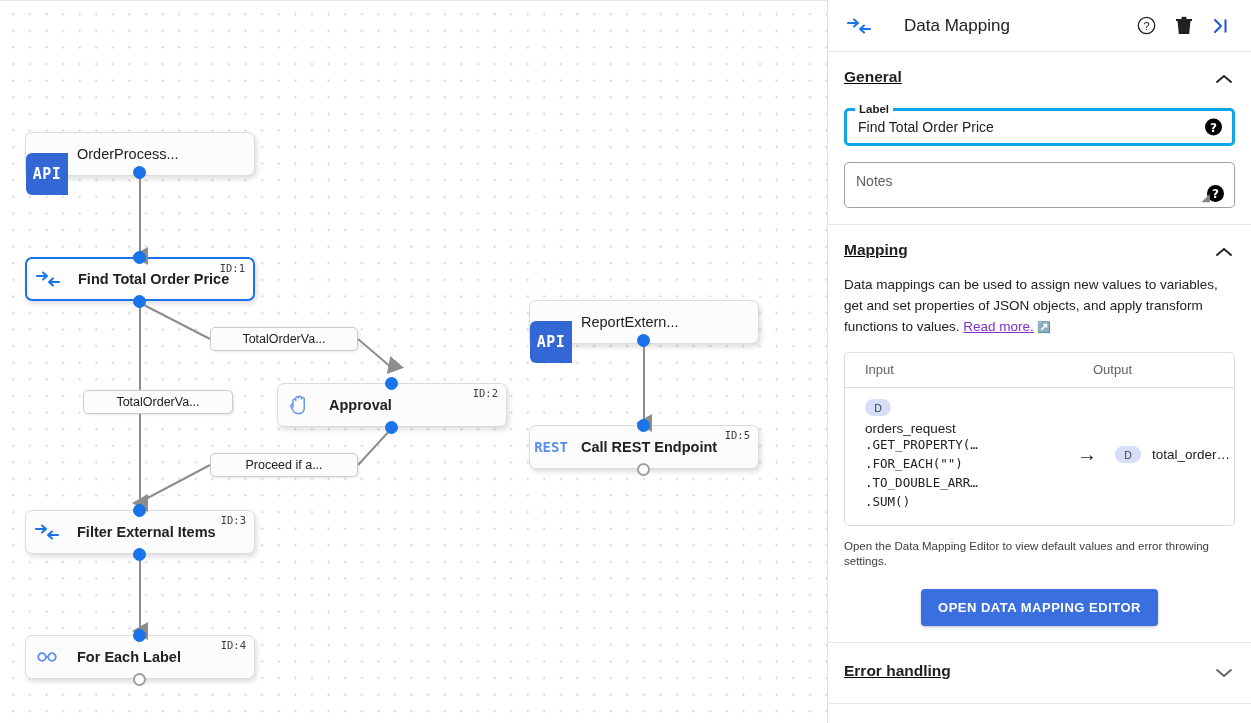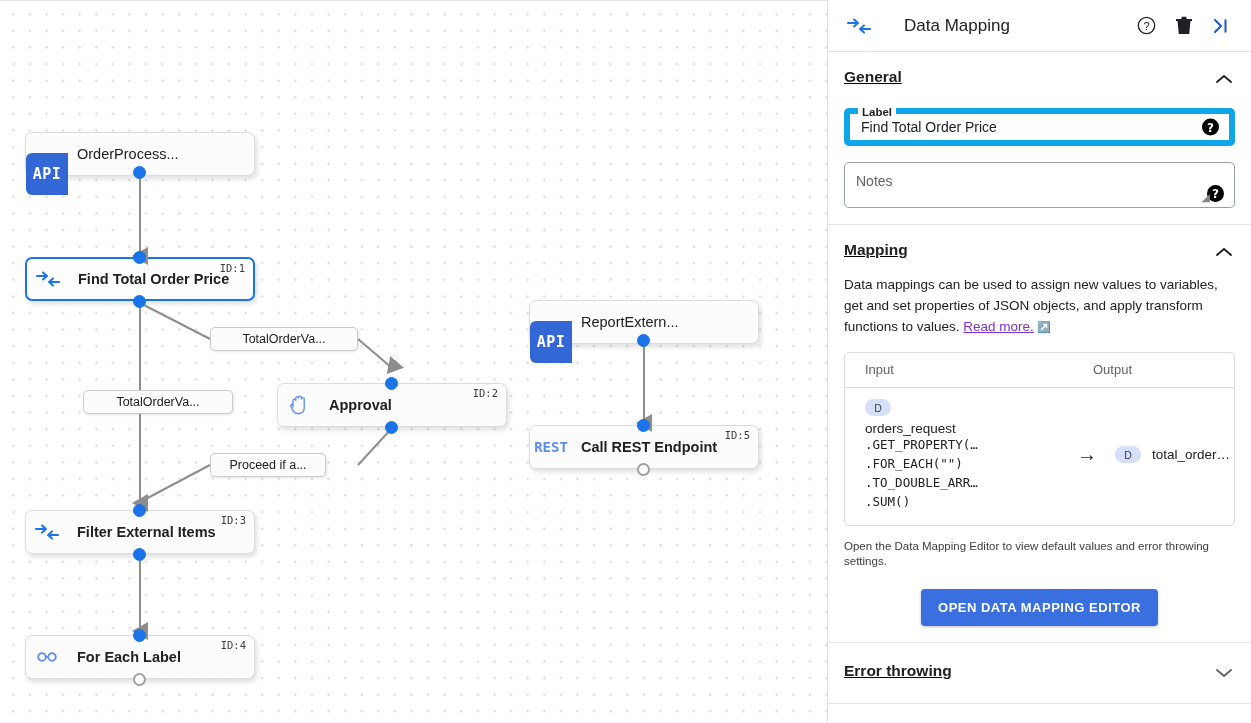--- a/index.html
+++ b/index.html
@@ -102,21 +102,21 @@
   .panel-title { font-size: 17px; color: #202124; margin-left: 22px; flex: 1; }
   .hdr-icon { width: 30px; height: 30px; display:flex; align-items:center; justify-content:center; cursor:pointer; }
 
   .section { padding: 16px 16px 16px 16px; border-bottom: 1px solid #e4e4e4; }
   .section-head { display: flex; align-items: flex-start; justify-content: space-between; text-decoration: underline; }
   .section-title { font-size: 15.5px; font-weight: bold; color: #202124; }
   .chev { width: 22px; height: 22px; display:flex; align-items:center; justify-content:center; cursor: pointer;}
 
   .field {
     position: relative; margin-top: 18px;
-    border: 6px solid #0ea5e9; border-radius: 5px;
+    border: 3px solid #0ea5e9; border-radius: 5px;
     height: 38px; display: flex; align-items: center; padding: 0 40px 0 11px;
   }
   .field-legend {
     position: absolute; top: -8px; left: 8px; background: #fff;
     padding: 0 4px; font-size: 11.5px; font-weight: bold; color: #202124;
   }
   .field-value { font-size: 14px; color: #202124; }
   .field-ph { font-size: 14px; color: #5f6368; }
   .textarea {
     position: relative; margin-top: 16px;
@@ -266,21 +266,21 @@
     <div class="node" style="left:529px; top:425px; width:230px;">
       <div class="node-icon-box rest">REST</div>
       <div class="node-label bold">Call REST Endpoint</div>
       <div class="node-id">ID:5</div>
     </div>
     <div class="port" style="left:637px; top:419px;"></div>
     <div class="port hollow" style="left:637px; top:463px;"></div>
 
     <div class="conn-label" style="left:210px; top:327px; width:148px;">TotalOrderVa...</div>
     <div class="conn-label" style="left:83px; top:390px; width:150px;">TotalOrderVa...</div>
-    <div class="conn-label" style="left:210px; top:453px; width:116px;">Proceed if a...</div>
+    <div class="conn-label" style="left:210px; top:453px; width:148px;">Proceed if a...</div>
   </div>
 
   <div class="panel">
 
     <div class="panel-header">
       <div class="hdr-icon">
         <svg width="24" height="16" viewBox="0 0 24 16">
           <path d="M1,5 L11,5 M7,1.5 L11,5 L7,8.5" stroke="#1a73e8" stroke-width="2" fill="none" stroke-linecap="round" stroke-linejoin="round"></path>
           <path d="M23,11 L13,11 M17,7.5 L13,11 L17,14.5" stroke="#1a73e8" stroke-width="2" fill="none" stroke-linecap="round" stroke-linejoin="round"></path>
         </svg>
@@ -368,21 +368,21 @@
       </div>
       <div class="table-note">Open the Data Mapping Editor to view default values and error throwing settings.</div>
 
       <div class="btn-wrap">
         <button class="btn-primary">OPEN DATA MAPPING EDITOR</button>
       </div>
     </div>
 
     <div class="section collapsed">
       <div class="section-head">
-        <div class="section-title">Error throwing</div>
+        <div class="section-title">Error handling</div>
         <div class="chev">
           <svg width="16" height="10" viewBox="0 0 16 10">
               <path d="M1,2 L8,8 L15,2" stroke="#5f6368" stroke-width="1.9" fill="none" stroke-linecap="round" stroke-linejoin="round"></path>
             </svg>
         </div>
       </div>
     </div>
 
   </div>
 </div>

